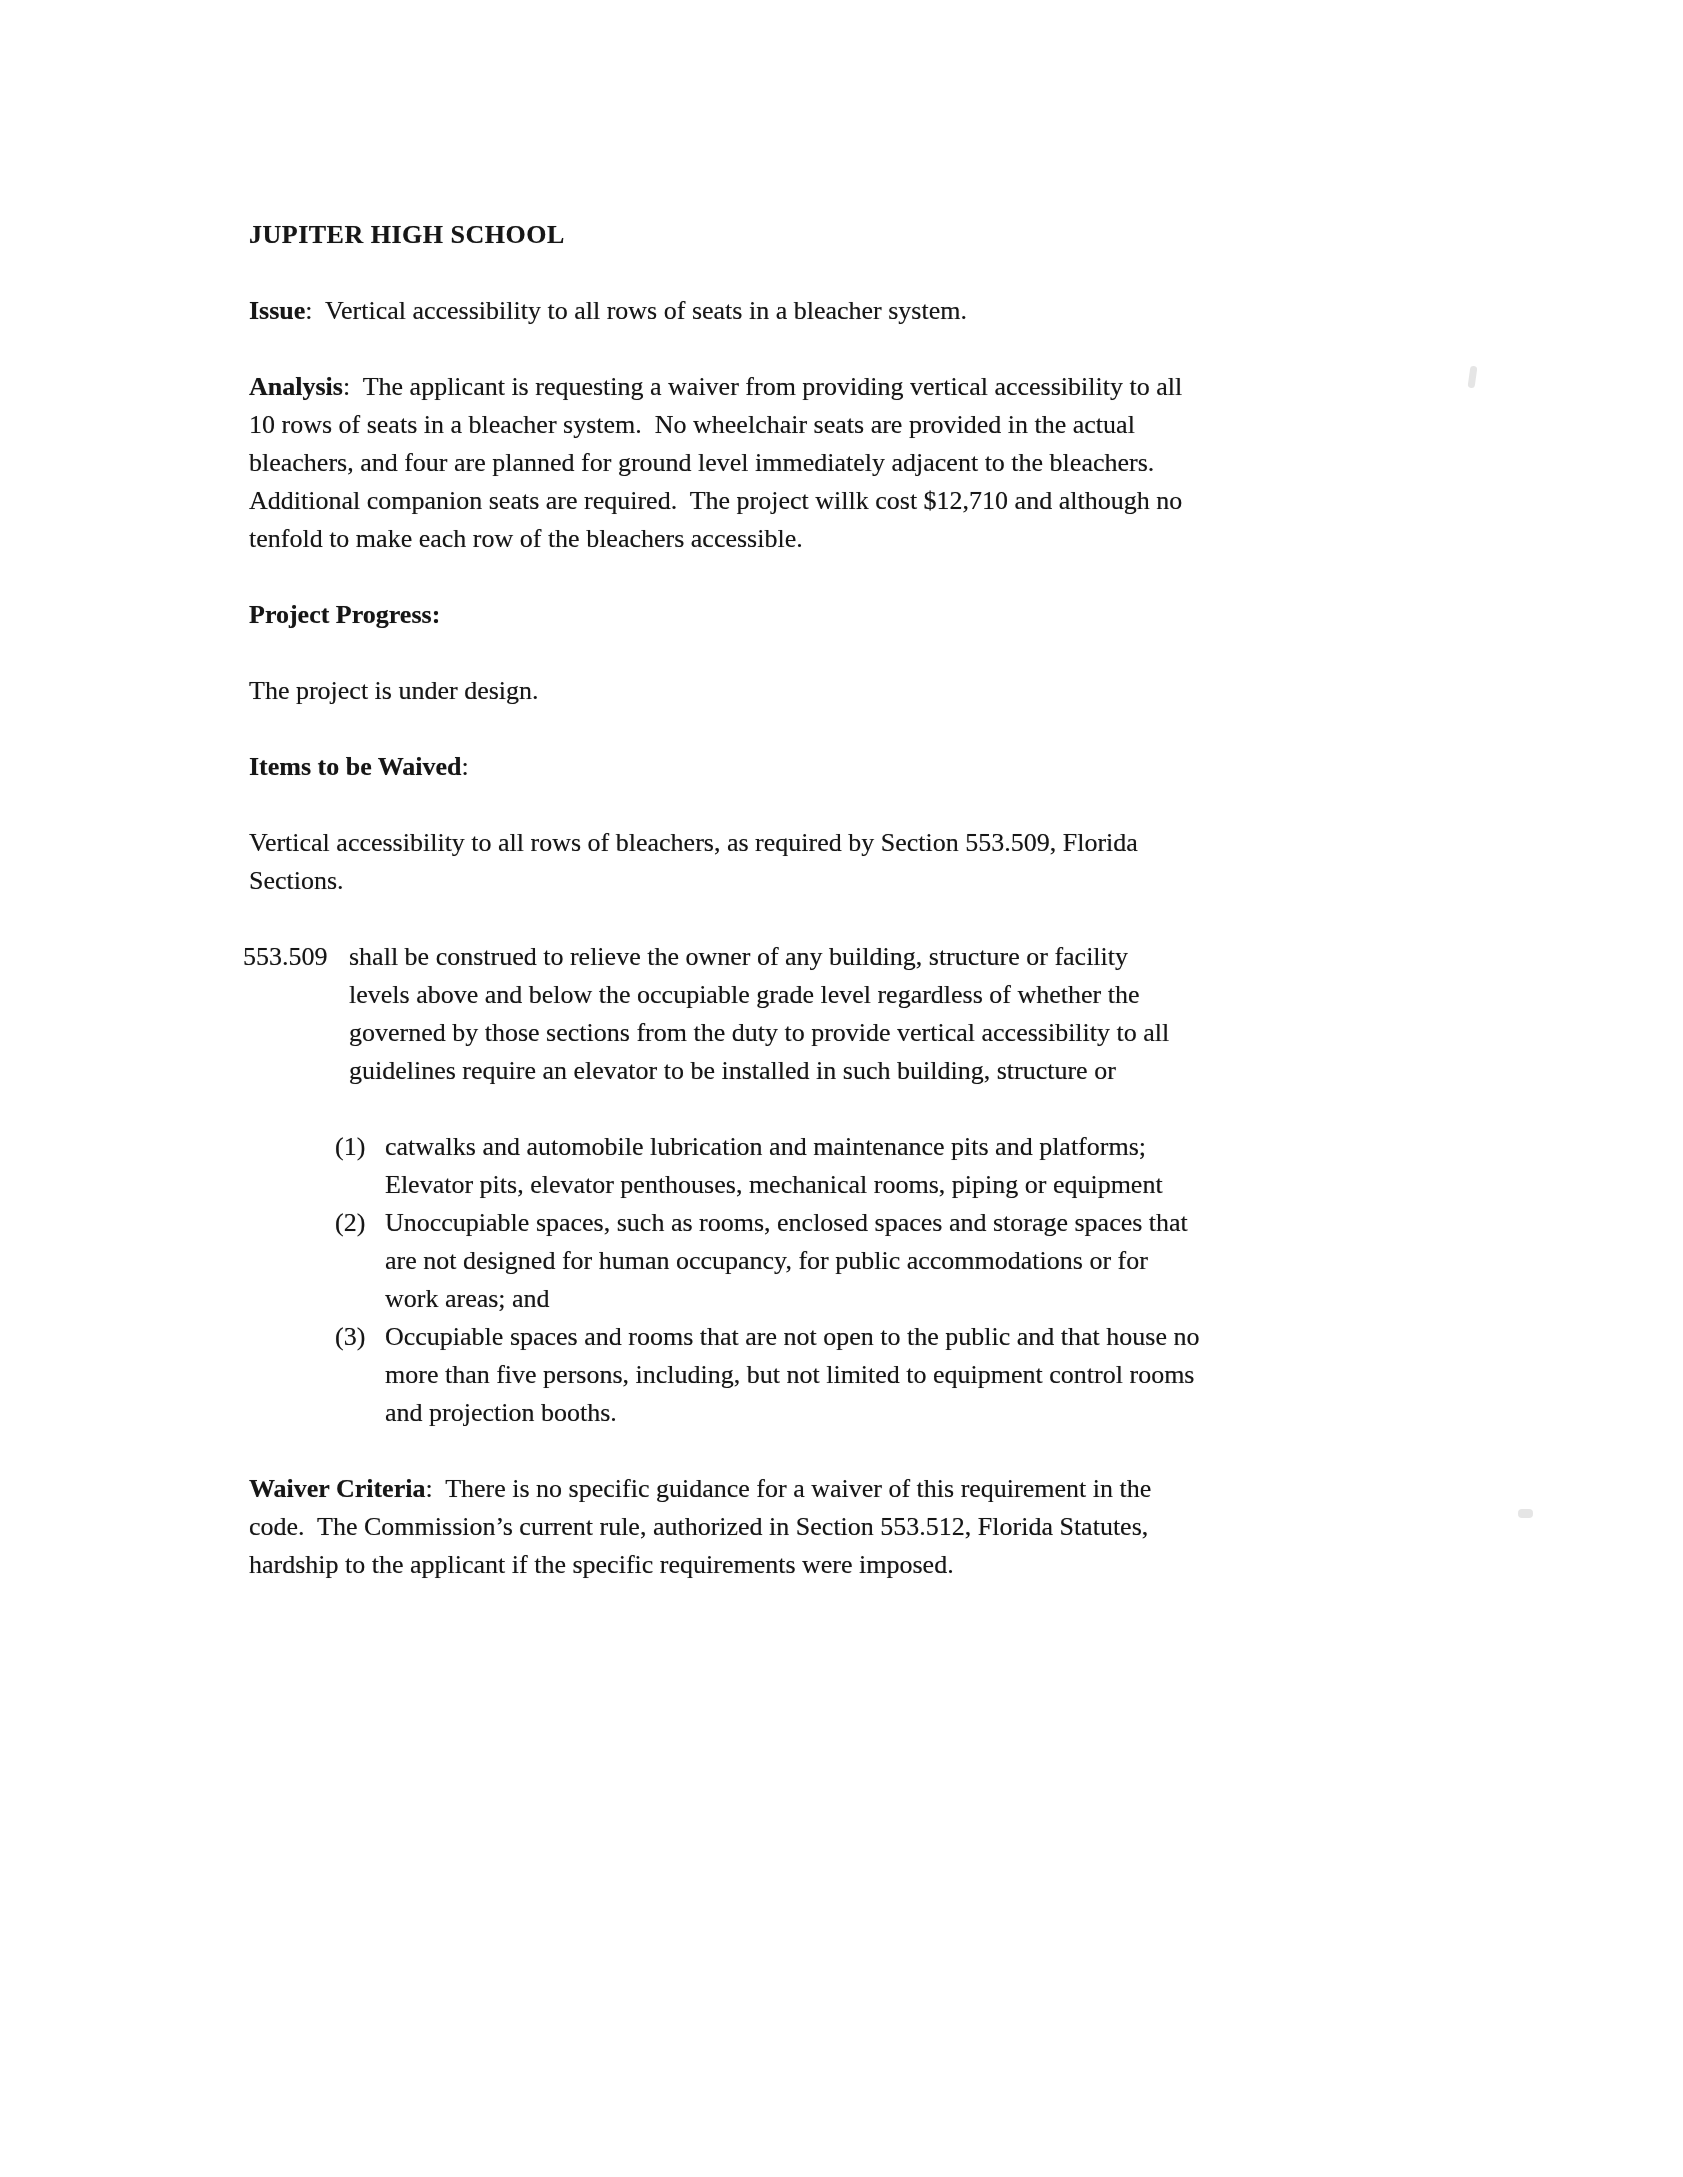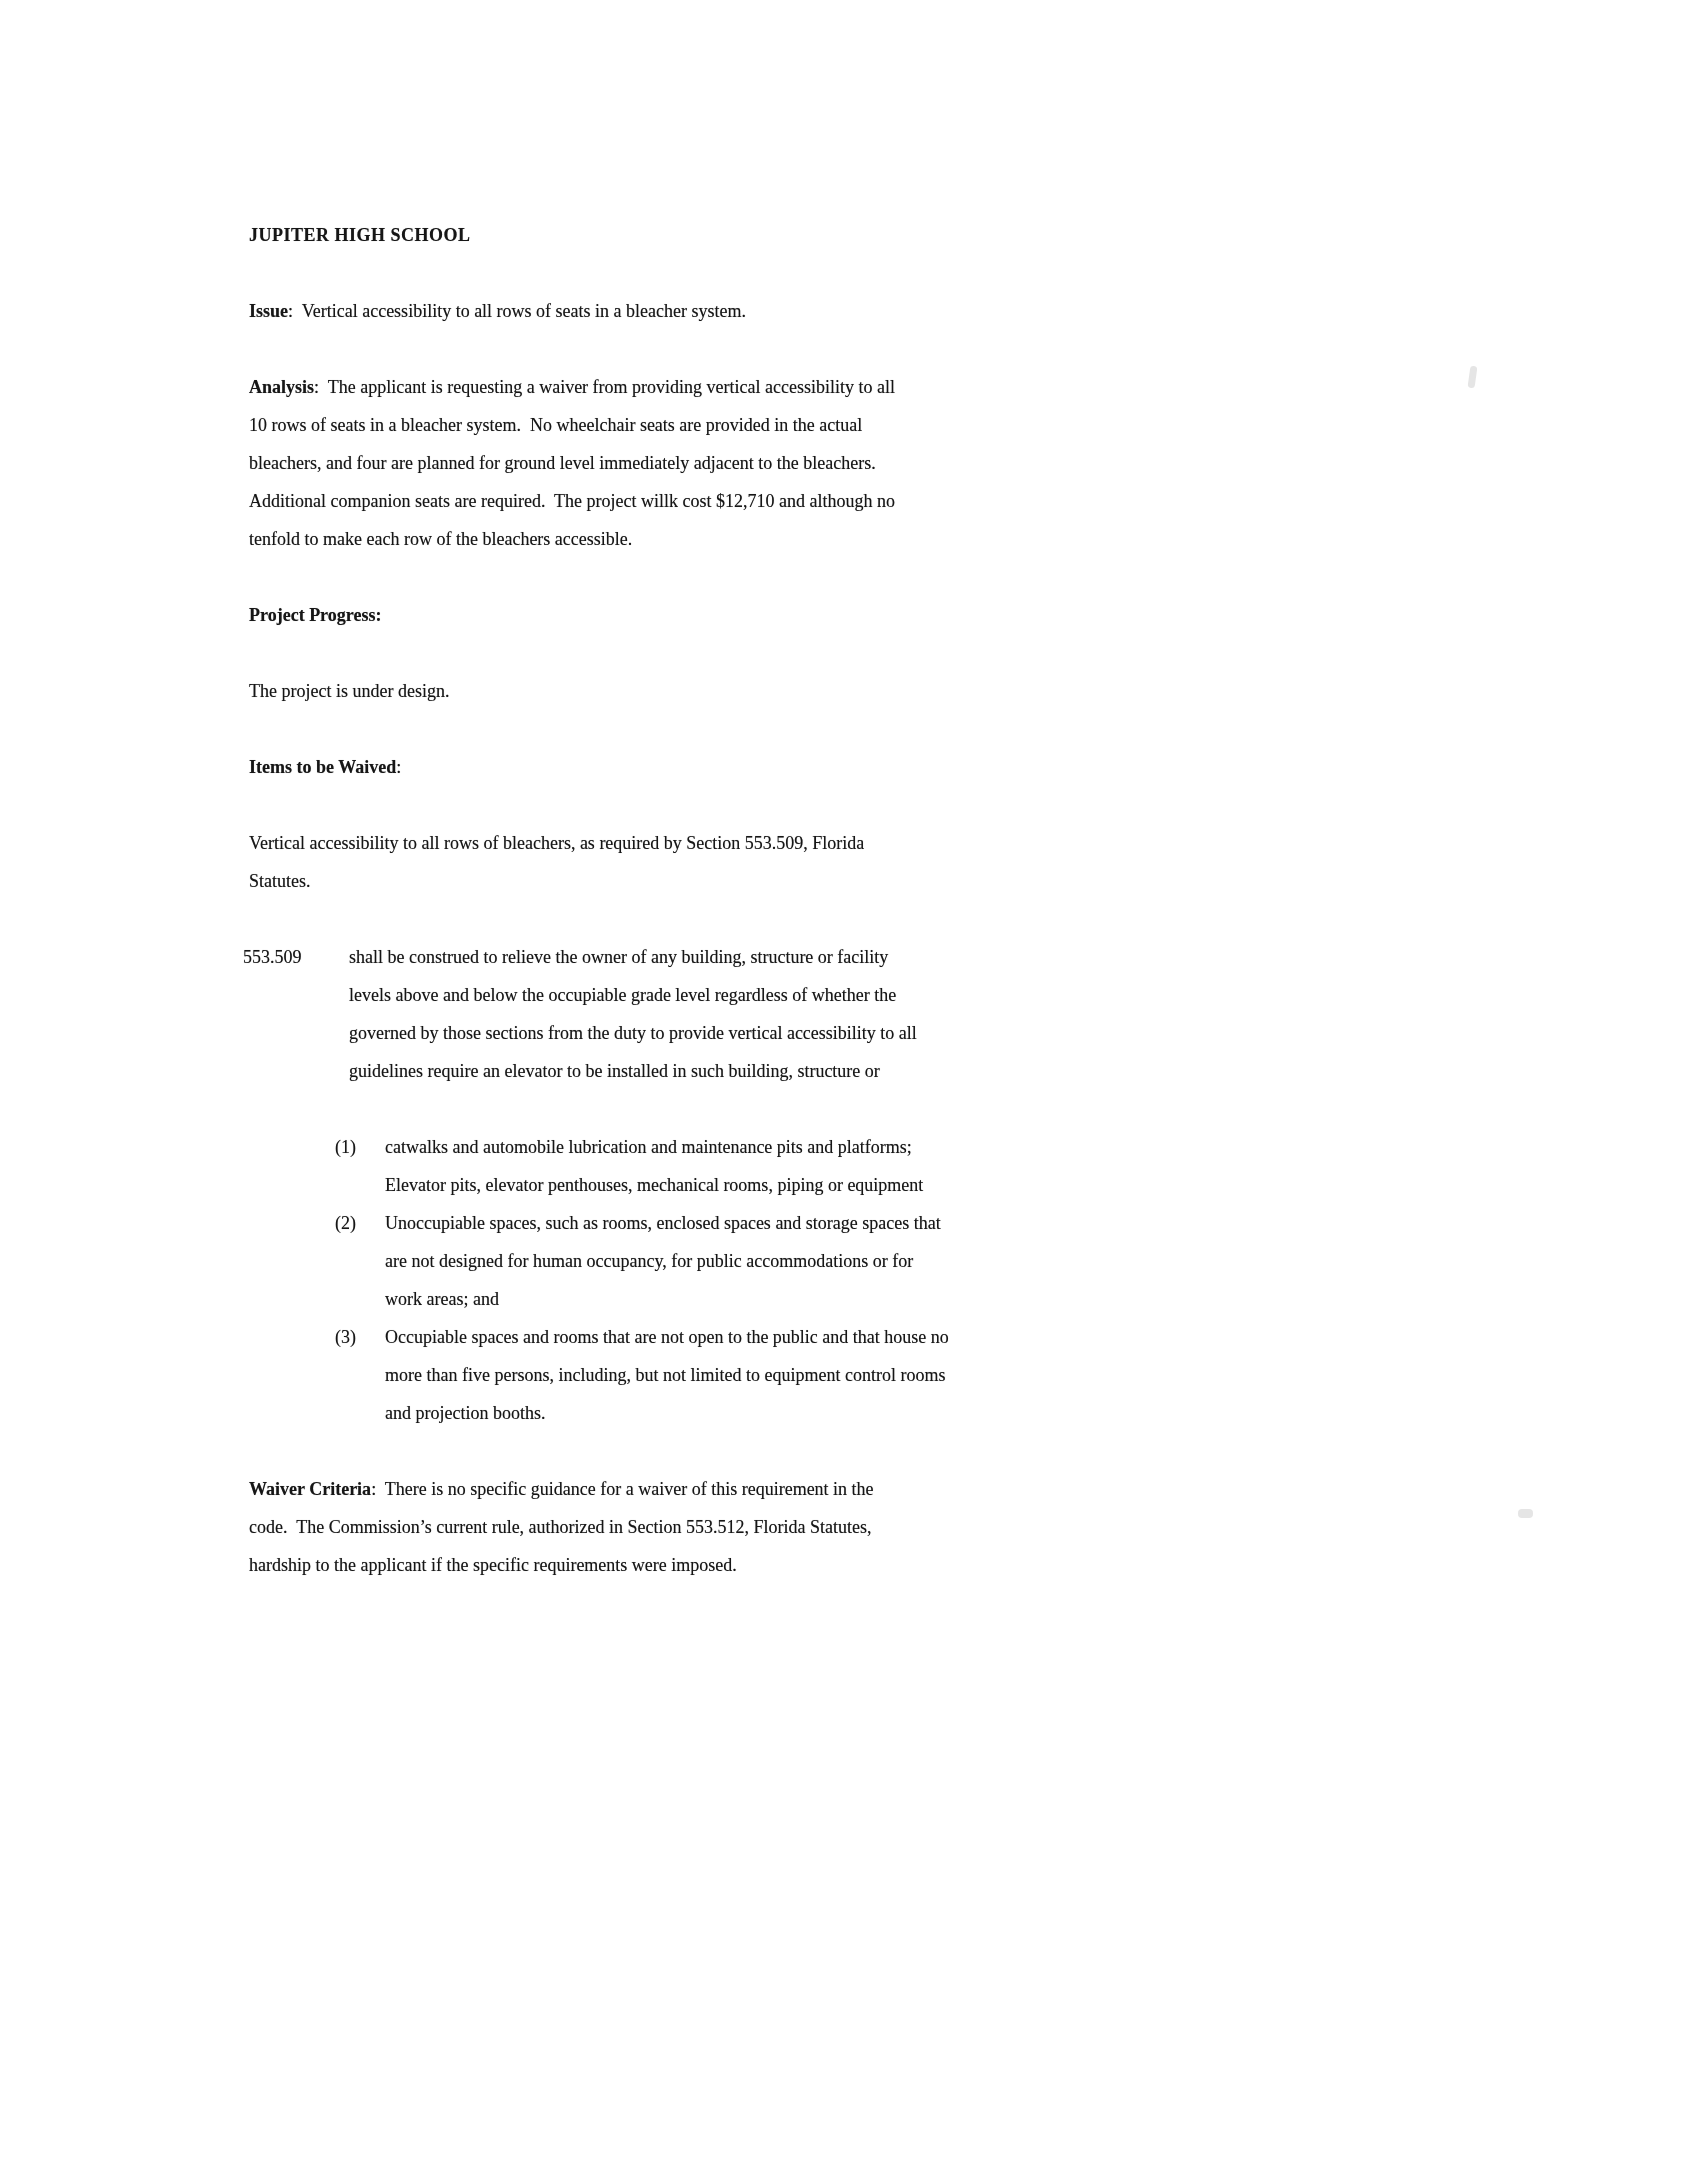--- a/index.html
+++ b/index.html
@@ -7,21 +7,21 @@
     padding: 0;
     background: #ffffff;
   }
   .page {
     position: relative;
     width: 1683px;
     height: 1829px;
     background: var(--paper, #ffffff);
     color: var(--ink, #161616);
     font-family: "Liberation Serif", "DejaVu Serif", serif;
-    font-size: 18px;
+    font-size: 26px;
     line-height: 38px;
     overflow: hidden;
     text-shadow: 0 0 0.7px rgba(0,0,0,0.45); 
   }
   .content {
     position: absolute;
     top: 216px;
     left: 0;
     right: 0;
   }
@@ -81,21 +81,21 @@
       <div class="line">The project is under design.</div>
     </div>
 
     <div class="block">
       <div class="line"><span class="b">Items to be Waived</span><span>:</span></div>
     </div>
 
     <div class="block">
       <div>
           <div class="line">Vertical accessibility to all rows of bleachers, as required by Section 553.509, Florida</div>
-          <div class="line">Statutes.</div>
+          <div class="line">Sections.</div>
         </div>
     </div>
 
     <div class="block statute">
       <div class="num line">553.509</div>
       <div>
           <div class="line">shall be construed to relieve the owner of any building, structure or facility</div>
           <div class="line">levels above and below the occupiable grade level regardless of whether the</div>
           <div class="line">governed by those sections from the duty to provide vertical accessibility to all</div>
           <div class="line">guidelines require an elevator to be installed in such building, structure or</div>

